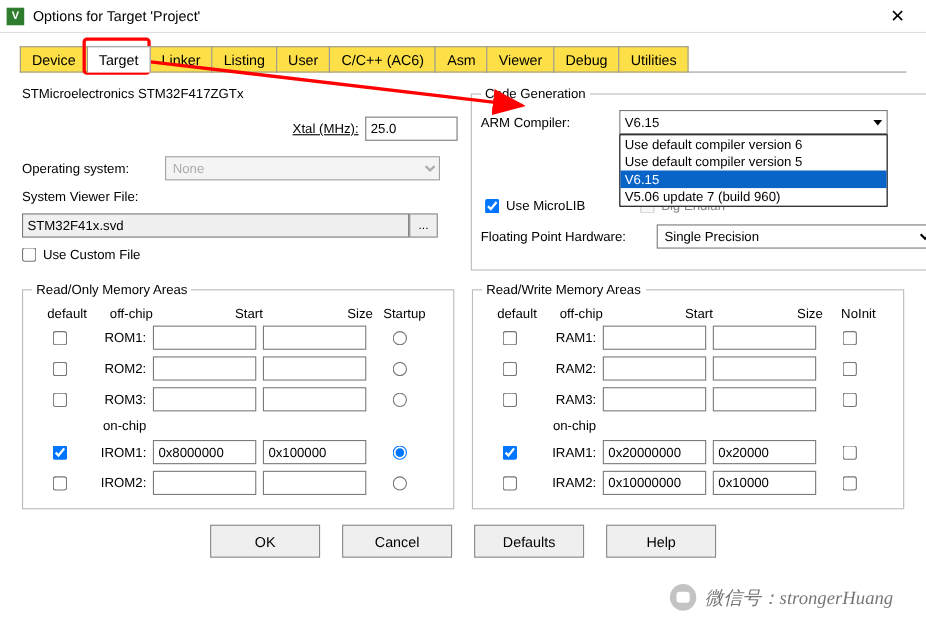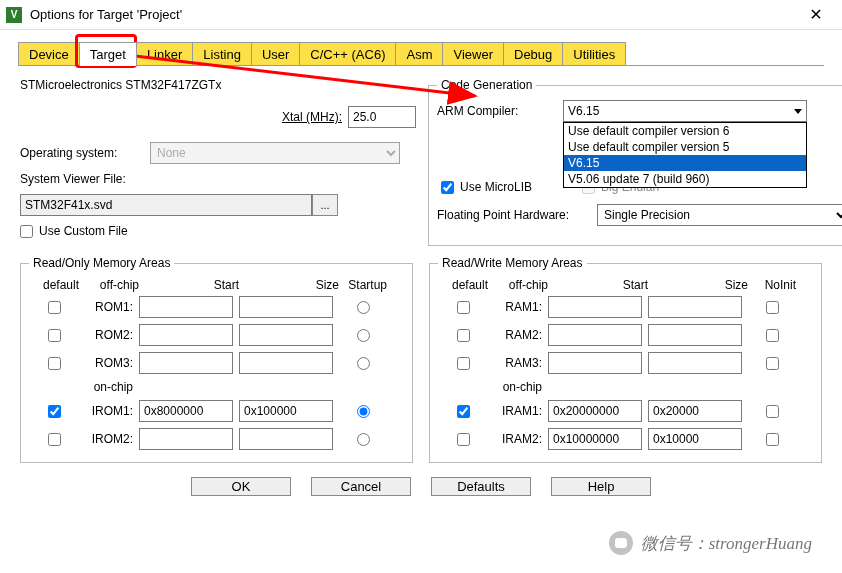--- a/index.html
+++ b/index.html
@@ -173,21 +173,21 @@
   gap: 16px;
 }
 .grp-codegen .row2 {
   display: flex;
   align-items: center;
   margin-bottom: 6px;
 }
 .btn {
   border: 1px solid #888;
   background: #efefef;
-  height: 19px;
+  height: 30px;
   min-width: 100px;
   font-size: 13px;
   font-family: inherit;
 }
 .btnbar {
   display: flex;
   justify-content: center;
   gap: 20px;
   margin-top: 14px;
 }
@@ -261,33 +261,33 @@
 <div class="content">
 
 <div class="cols2" style="grid-template-columns: 400px 394px; gap:8px;">
 
   <div>
     <div class="row">
       <span class="lbl">STMicroelectronics STM32F417ZGTx</span>
     </div>
     <div class="row" style="justify-content:flex-end; padding-right:4px; margin-top:14px;">
       <span class="lbl" style="text-decoration:underline;">Xtal (MHz):</span>
-      <input type="text" class="field" style="width: 68px; margin-left: 6px;" value="25.0">
+      <input type="text" class="field" style="width: 84px; margin-left: 6px;" value="25.0">
     </div>
     <div class="row" style="margin-top:14px;">
       <span class="lbl" style="width:130px;">Operating system:</span>
       <select class="combo disabled" disabled="" style="width:250px; background:#f0f0f0;">
         <option>None</option>
       </select>
     </div>
     <div class="row" style="margin-top:4px;">
       <span class="lbl">System Viewer File:</span>
     </div>
     <div class="row">
-      <input type="text" class="field" readonly="" style="width: 292px;" value="STM32F41x.svd">
+      <input type="text" class="field" readonly="" style="width: 352px;" value="STM32F41x.svd">
       <button class="browse-btn">...</button>
     </div>
     <div class="row" style="margin-top:8px;">
       <input type="checkbox" style="">
       <span class="lbl" style="margin-left:6px;">Use Custom File</span>
     </div>
   </div>
 
   <fieldset class="grp grp-codegen" style="margin-top:0;">
     <legend>Code Generation</legend>

